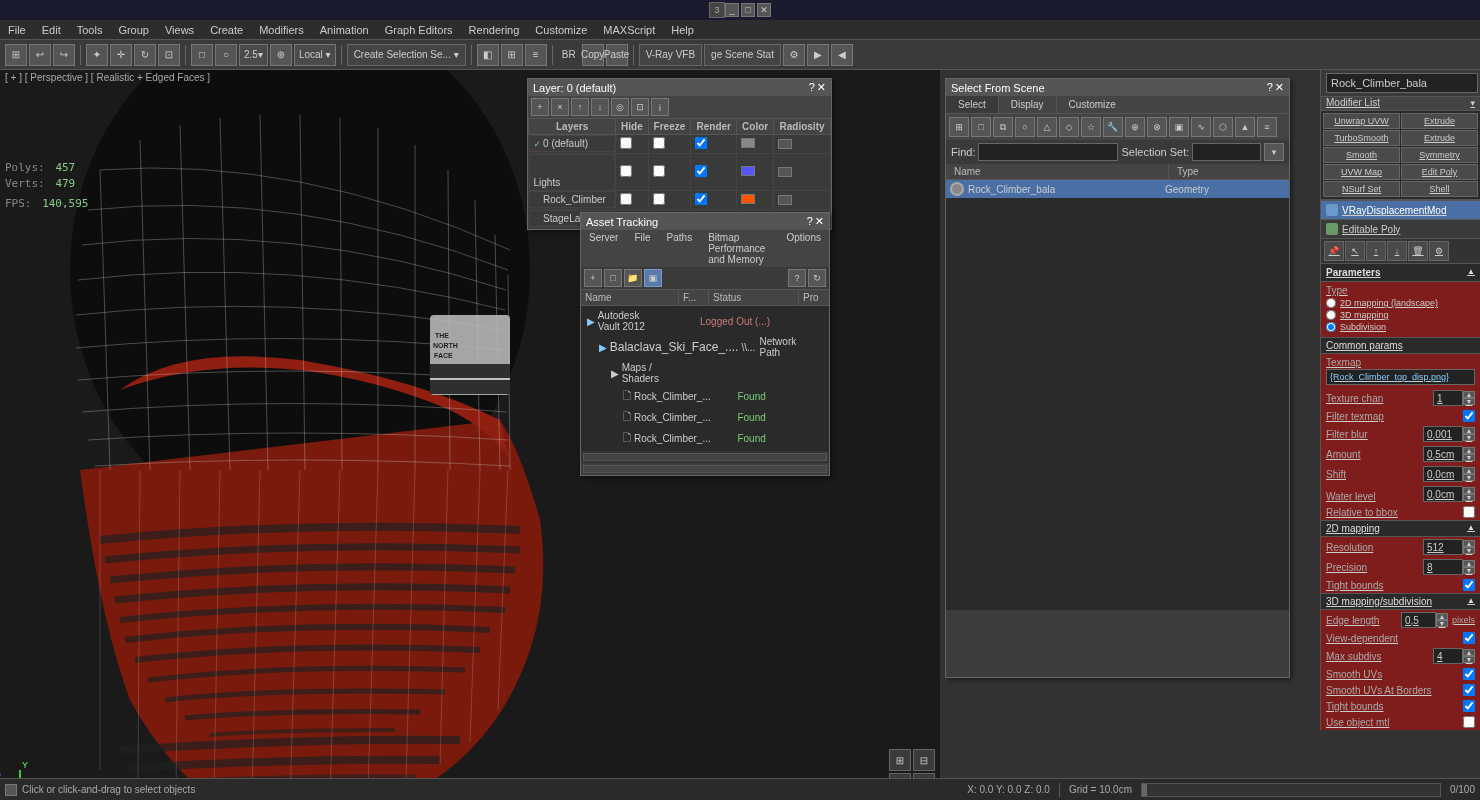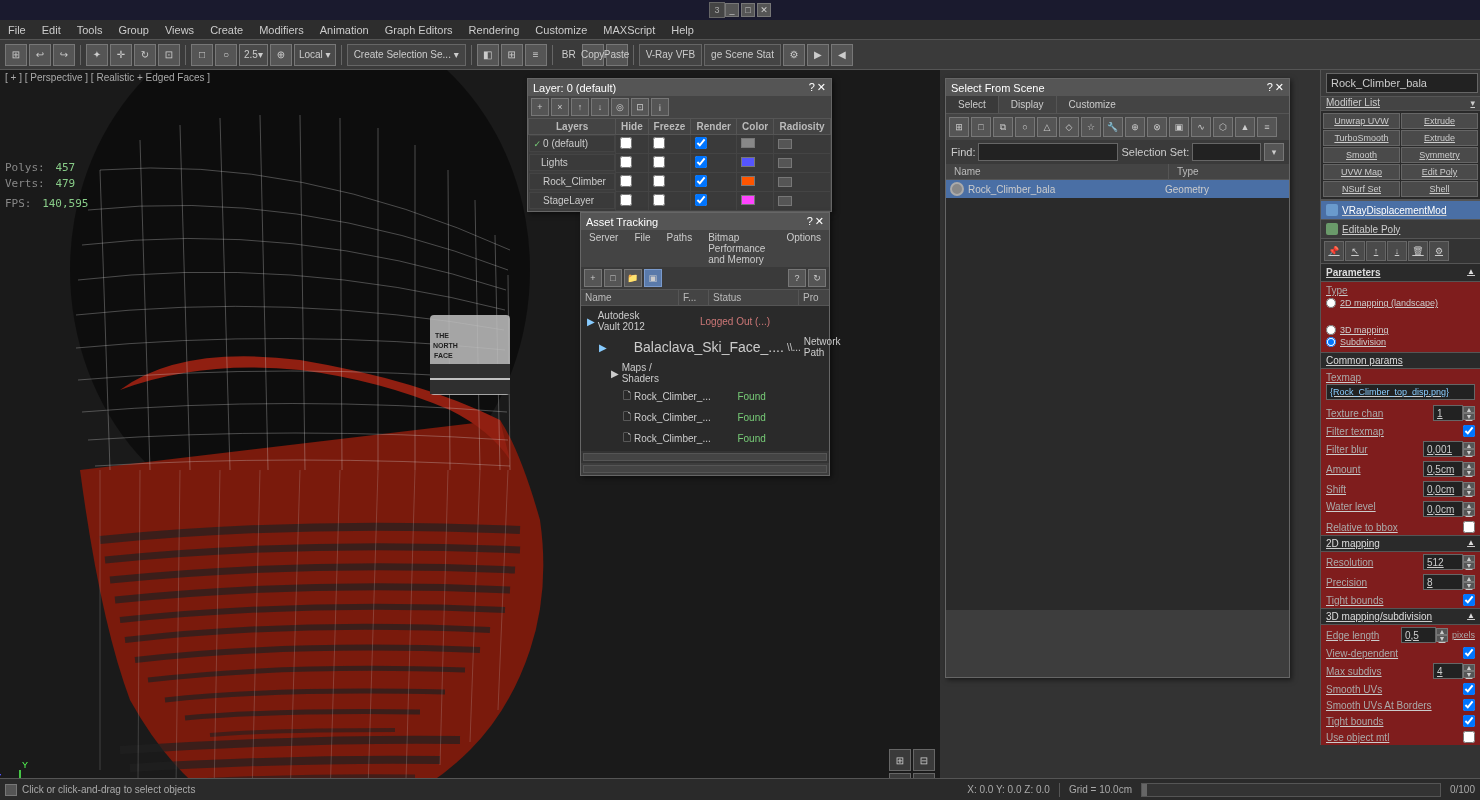--- a/index.html
+++ b/index.html
@@ -495,21 +495,21 @@
         </td>
         <td><input type="checkbox" style="width: 12px; height: 12px;"></td>
         <td><input type="checkbox" style="width: 12px; height: 12px;"></td>
         <td><input type="checkbox" checked="" style="width: 12px; height: 12px;"></td>
         <td><div class="layer-color-box" style="background:#888888;"></div></td>
         <td>
             <div style="width:14px;height:10px;background:#555;border:1px solid #777;"></div>
           </td>
       </tr>
       <tr class="layer-row">
-        <td style="display:flex;align-items:flex-start;gap:0;">
+        <td style="display:flex;align-items:flex-start;gap:10px;flex-direction:column;">
           <span style="color:transparent;font-size:9px;">✓</span>
           <span>Lights</span>
         </td>
         <td><input type="checkbox" style="width: 12px; height: 12px;"></td>
         <td><input type="checkbox" style="width: 12px; height: 12px;"></td>
         <td><input type="checkbox" checked="" style="width: 12px; height: 12px;"></td>
         <td><div class="layer-color-box" style="background:#5555ff;"></div></td>
         <td>
             <div style="width:14px;height:10px;background:#555;border:1px solid #777;"></div>
           </td>
@@ -579,21 +579,21 @@
   <div class="asset-tree">
     <div class="asset-row">
       <span style="color:#8cf;">▶</span>
       <span style="flex:1;font-size:10px;">Autodesk Vault 2012</span>
       <span style="width:30px;font-size:10px;"></span>
       <span class="status-logged" style="width:90px;font-size:10px;">Logged Out (...)</span>
       <span style="width:30px;font-size:10px;"></span>
     </div>
     <div class="asset-row" style="padding-left:16px;">
       <span style="color:#8cf;">▶</span>
-      <span style="flex:1;font-size:14px;margin-left:24px;">Balaclava_Ski_Face_....</span>
+      <span style="flex:1;font-size:12px;">Balaclava_Ski_Face_....</span>
       <span style="width:30px;font-size:10px;">\\...</span>
       <span style="width:90px;font-size:10px;">Network Path</span>
       <span style="width:30px;font-size:10px;"></span>
     </div>
     <div class="asset-row" style="padding-left:28px;">
       <span style="color:#ccc;">▶</span>
       <span style="flex:1;font-size:10px;">Maps / Shaders</span>
       <span style="width:30px;font-size:10px;"></span>
       <span style="width:90px;font-size:10px;"></span>
       <span style="width:30px;font-size:10px;"></span>
@@ -671,21 +671,21 @@
     <div class="icon-btn">⚙</div>
   </div>
 
   <div style="background:#2a2a2a;color:#ddd;padding:3px 5px;font-size:10px;font-weight:bold;cursor:pointer;border-bottom:1px solid #555;display:flex;justify-content:space-between;">
     <span>Parameters</span>
     <span style="font-size:8px;">▲</span>
   </div>
 
   <div style="padding:3px 5px;">
     <div style="font-size:10px;color:#aaa;margin-bottom:2px;">Type</div>
-    <div style="display:flex;align-items:center;gap:4px;margin-bottom:17px;">
+    <div style="display:flex;align-items:center;gap:4px;margin-bottom:2px;">
       <input type="radio" name="maptype" style="width: 10px; height: 10px;">
       <span style="font-size:9px;color:#ccc;">2D mapping (landscape)</span>
     </div>
     <div style="display:flex;align-items:center;gap:4px;margin-bottom:2px;">
       <input type="radio" name="maptype" style="width: 10px; height: 10px;">
       <span style="font-size:9px;color:#ccc;">3D mapping</span>
     </div>
     <div style="display:flex;align-items:center;gap:4px;margin-bottom:2px;">
       <input type="radio" name="maptype" checked="" style="width: 10px; height: 10px;">
       <span style="font-size:9px;color:#ccc;">Subdivision</span>
@@ -743,21 +743,21 @@
     <span style="font-size:10px;color:#aaa;flex:1;">Shift</span>
     <div class="spinner-input">
       <input type="text" value="0,0cm" style="width: 40px; background: rgb(34, 34, 34); border: 1px solid rgb(102, 102, 102); color: rgb(204, 204, 204); font-size: 10px; padding: 1px 3px; height: 16px;">
       <div class="spinner-arrows">
         <div class="spin-up">▲</div>
         <div class="spin-down">▼</div>
       </div>
     </div>
   </div>
 
-  <div style="display:flex;align-items:flex-start;padding:2px 5px;gap:4px;">
+  <div style="display:flex;align-items:flex-end;padding:2px 5px;gap:4px;">
     <span style="font-size:10px;color:#aaa;flex:1;">Water level</span>
     <div class="spinner-input">
       <input type="text" value="0,0cm" style="width: 40px; background: rgb(34, 34, 34); border: 1px solid rgb(102, 102, 102); color: rgb(204, 204, 204); font-size: 10px; padding: 1px 3px; height: 16px;">
       <div class="spinner-arrows">
         <div class="spin-up">▲</div>
         <div class="spin-down">▼</div>
       </div>
     </div>
   </div>
 

